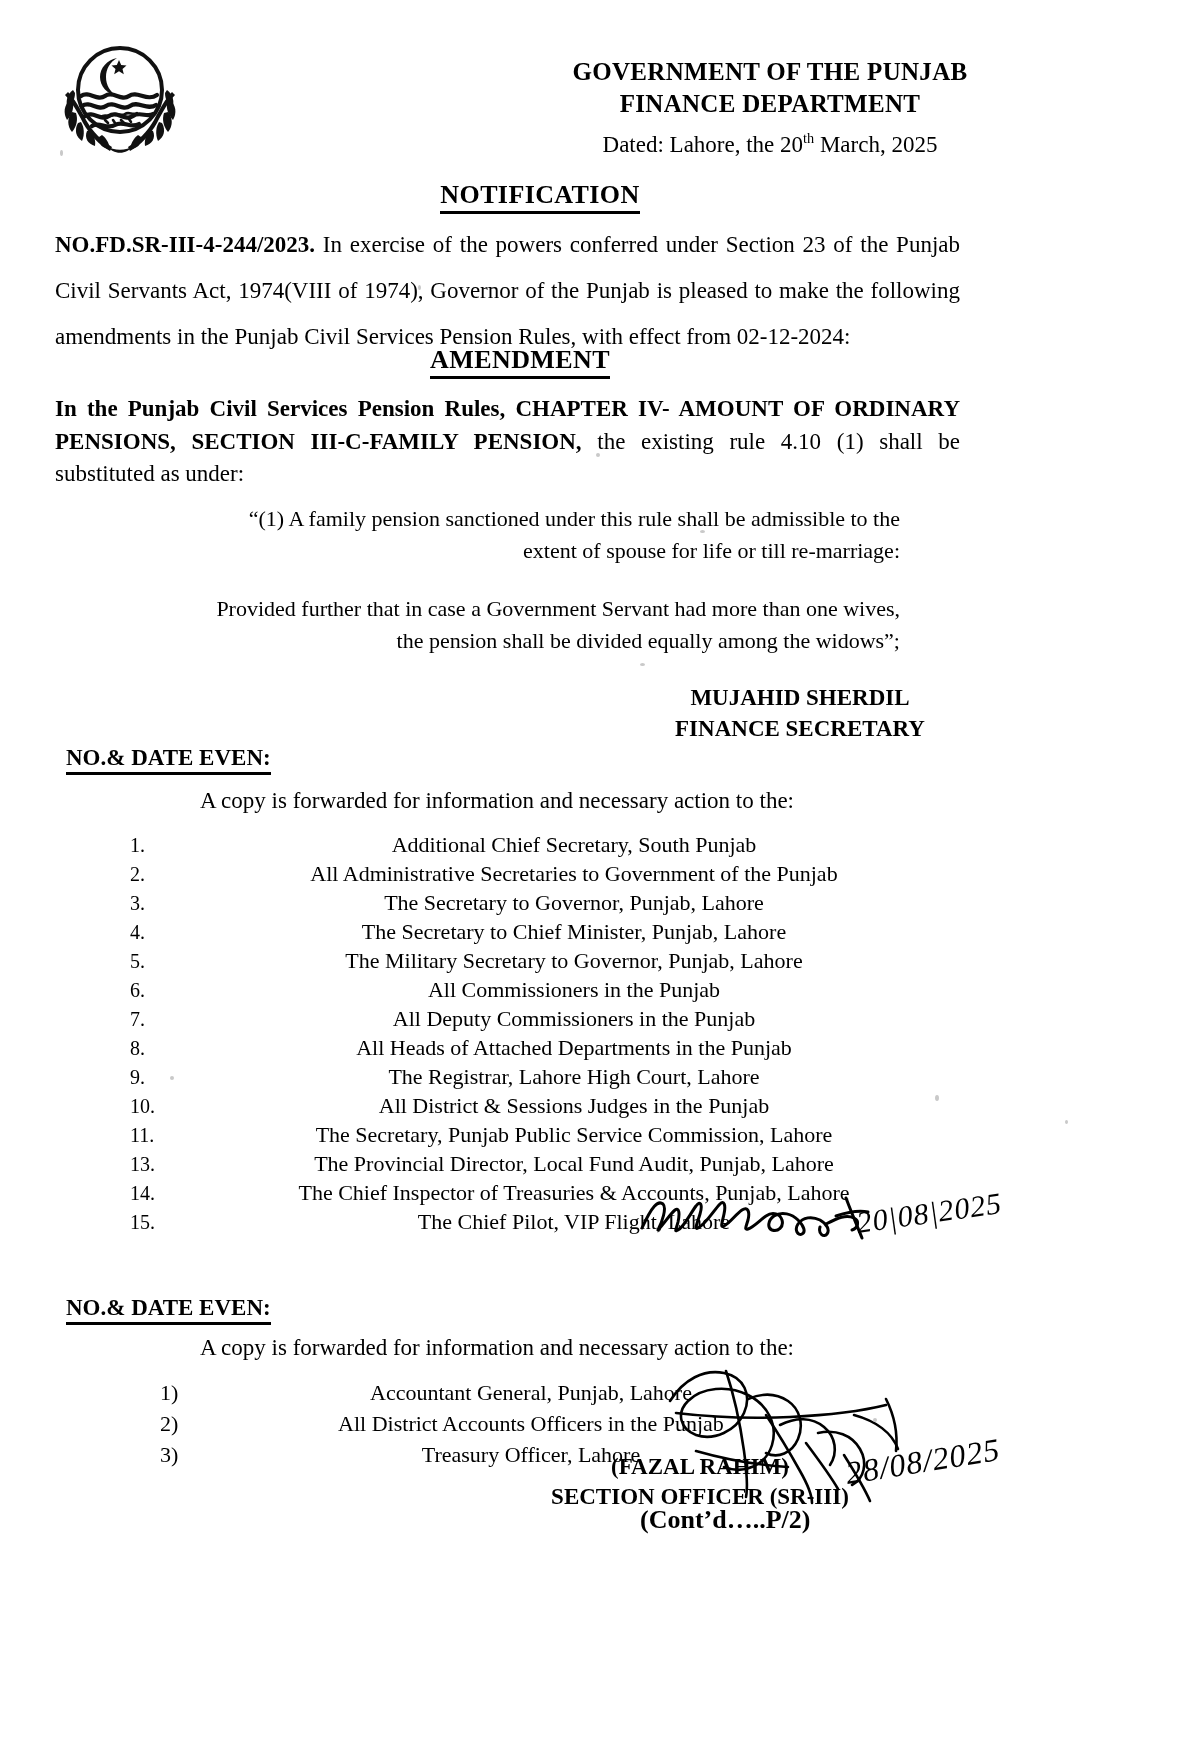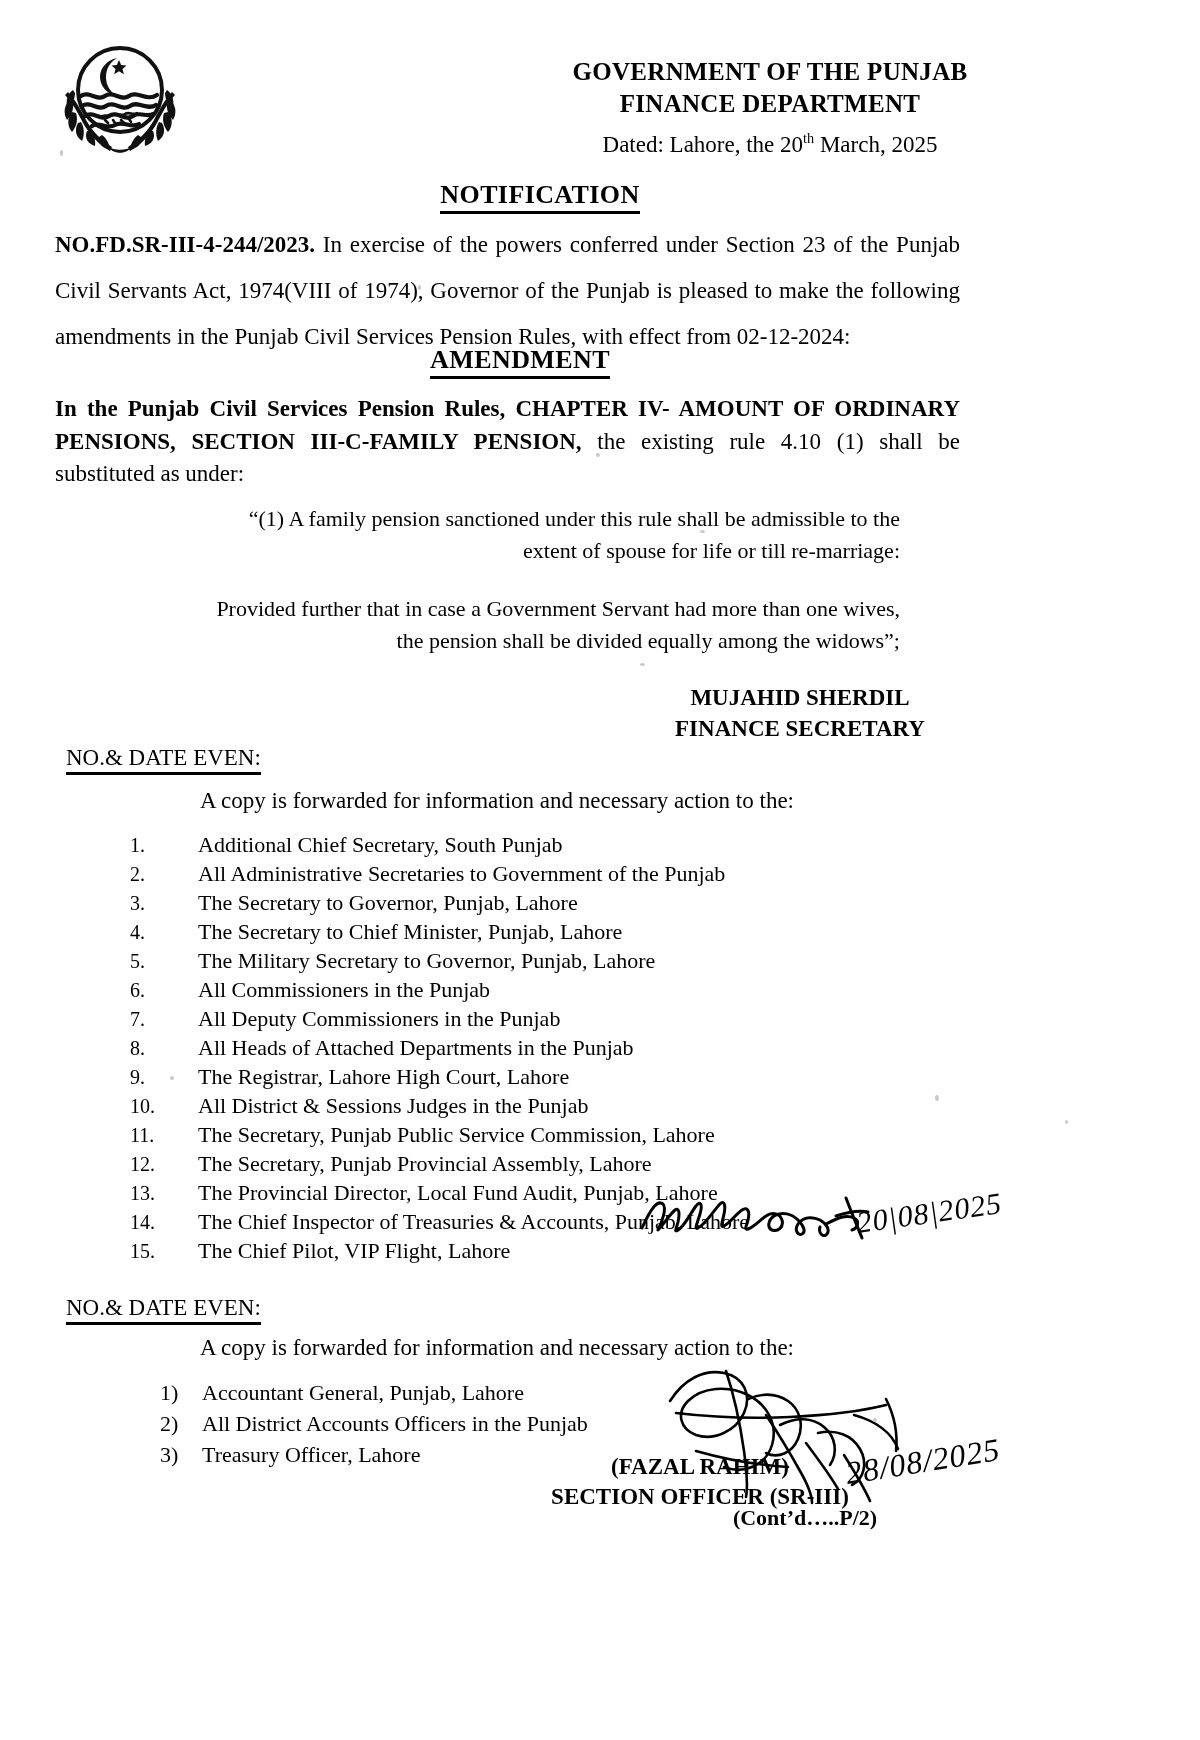--- a/index.html
+++ b/index.html
@@ -61,21 +61,21 @@
     text-align: center;
     font-weight: bold;
     font-size: 26px;
     letter-spacing: 0.4px;
   }
   .centered-heading span.u {
     border-bottom: 3px solid #000;
     padding-bottom: 2px;
   }
   .underlined-left {
-    font-weight: normal;
+    font-weight: bold;
     font-size: 23px;
     display: inline-block;
     border-bottom: 3px solid #000;
     padding-bottom: 1px;
   }
   .body-para {
     font-size: 23px;
     line-height: 2.0;
     text-align: justify;
   }
@@ -123,21 +123,21 @@
   .dist-row {
     display: flex;
     align-items: baseline;
     line-height: 1.32;
   }
   .dist-num {
     width: 68px;
     flex: 0 0 68px;
     font-size: 20px;
   }
-  .dist-text { flex: 1 1 auto; }
+  .dist-text { flex: 1 1 auto; text-align: center; }
 
   #signatory-2 {
     position: absolute;
     left: 470px;
     top: 1238px;
     width: 500px;
     text-align: center;
     font-weight: bold;
     font-size: 23px;
     line-height: 1.32;
@@ -164,23 +164,22 @@
     text-align: center;
     font-weight: bold;
     font-size: 23px;
     line-height: 1.32;
   }
   #contd-line {
     position: absolute;
     left: 640px;
     top: 1505px;
     width: 330px;
-    text-align: center;
-    font-weight: bold;
-    font-size: 22px;
+    font-weight: bold;
+    font-size: 26px;
   }
 
   
   .sig-svg { position: absolute; pointer-events: none; }
   #sig-khalid { left: 630px; top: 1180px; }
   #sig-fazal { left: 640px; top: 1355px; }
   .hand-date {
     position: absolute;
     font-family: "Liberation Serif", serif;
     font-style: italic;
@@ -322,24 +321,20 @@
         <span class="dist-num">9.</span>
         <span class="dist-text">The Registrar, Lahore High Court, Lahore</span>
       </div>
     <div class="dist-row">
         <span class="dist-num">10.</span>
         <span class="dist-text">All District &amp; Sessions Judges in the Punjab</span>
       </div>
     <div class="dist-row">
         <span class="dist-num">11.</span>
         <span class="dist-text">The Secretary, Punjab Public Service Commission, Lahore</span>
-      </div>
-    <div class="dist-row">
-        <span class="dist-num">12.</span>
-        <span class="dist-text">The Secretary, Punjab Provincial Assembly, Lahore</span>
       </div>
     <div class="dist-row">
         <span class="dist-num">13.</span>
         <span class="dist-text">The Provincial Director, Local Fund Audit, Punjab, Lahore</span>
       </div>
     <div class="dist-row">
         <span class="dist-num">14.</span>
         <span class="dist-text">The Chief Inspector of Treasuries &amp; Accounts, Punjab, Lahore</span>
       </div>
     <div class="dist-row">

